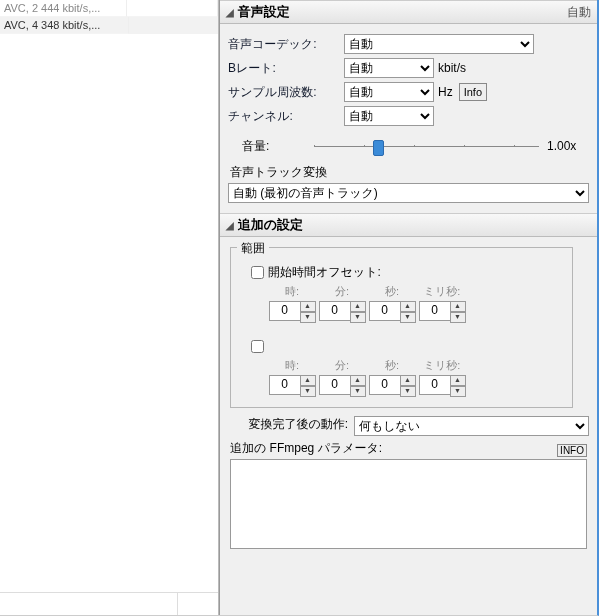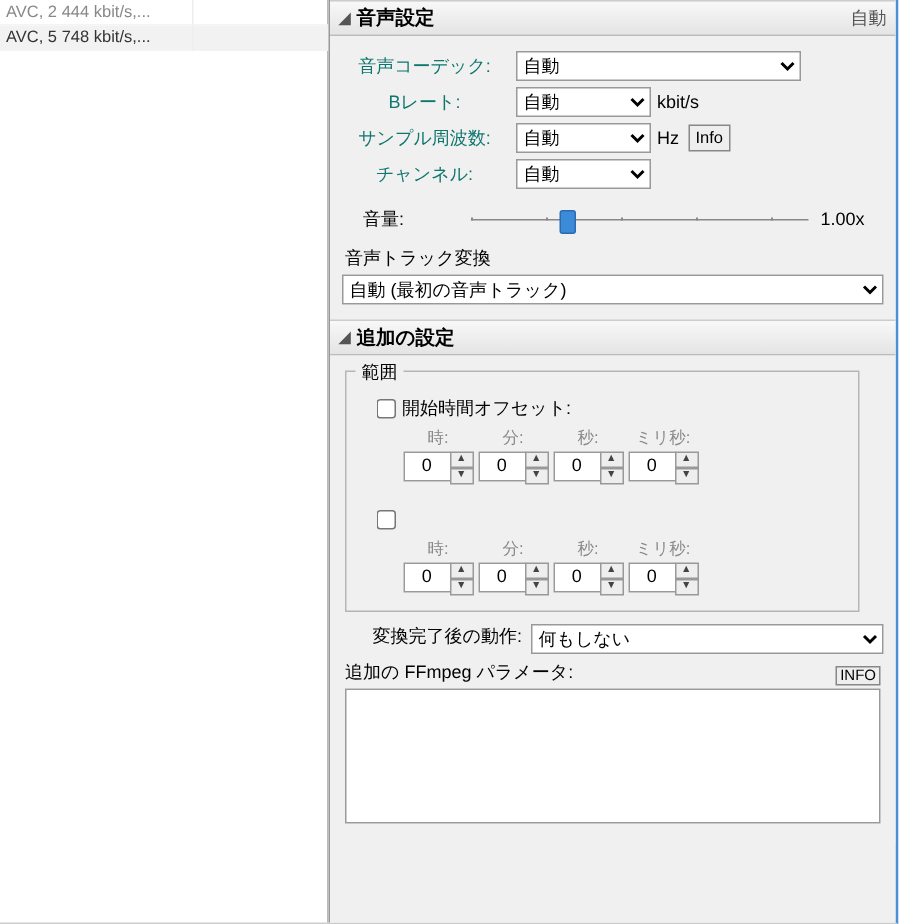--- a/index.html
+++ b/index.html
@@ -1,34 +1,34 @@
 <!DOCTYPE html>
 <html><head>
 <meta charset="utf-8">
 <style>
 html,body{margin:0;padding:0;font-family:"Yu Gothic UI","Meiryo",sans-serif;font-size:12px;color:#000;background:#fff}
 .root{display:flex;width:599px;height:616px;box-sizing:border-box;border-right:2px solid #4a90d9;border-bottom:1px solid #ccc}
-.left{width:218px;display:flex;flex-direction:row;border-right:1px solid #bbb}
+.left{width:218px;display:flex;flex-direction:column;border-right:1px solid #bbb}
 .left-top{flex:1}
 .row{display:flex;font-size:11px;color:#333}
 .cell{padding:2px 4px;white-space:nowrap;overflow:hidden;text-overflow:ellipsis;border-right:1px solid #eee;border-bottom:1px solid #f4f4f4}
 .cell.c1{width:120px}
 .cell.c2{width:84px}
 .row.r0{color:#888}
 .row.r1{background:#f2f2f2}
 .left-bottom{height:22px;border-top:1px solid #ddd;background:#fff;display:flex}
 .left-bottom .bar{flex:1;border-right:1px solid #ddd}
 .right{flex:1;display:flex;flex-direction:column;background:#f0f0f0;overflow:hidden;border-left:1px solid #999}
 .section-hdr{display:flex;align-items:center;background:linear-gradient(#f8f8f8,#e4e4e4);border-top:1px solid #ccc;border-bottom:1px solid #bbb;height:22px;padding:0 6px;font-weight:bold;font-size:13px}
 .section-hdr .tri{margin-right:4px;font-size:10px;color:#555}
 .section-hdr .spacer{flex:1}
 .section-hdr .auto{font-weight:normal;font-size:12px;color:#555}
 .section-body{padding:6px 8px 10px 8px;background:#f0f0f0}
 .form-row{display:flex;align-items:center;margin:4px 0}
-.form-row .lbl{text-align:center;padding-right:6px;width:110px;color:#0f766e}
+.form-row .lbl{text-align:left;padding-right:6px;width:110px;color:#0f172a}
 select{font-family:inherit;font-size:12px;height:20px;border:1px solid #999;background:#fff}
 select.wide{width:190px}
 select.med{width:90px}
 .unit{margin-left:4px}
 .info-btn{margin-left:6px;border:1px solid #888;background:#eee;font-size:11px;padding:1px 4px;height:18px;box-sizing:border-box}
 .slider-row{display:flex;align-items:center;margin:10px 0 4px 0}
 .slider-row .lbl{width:64px;padding-left:14px}
 .slider-track{position:relative;flex:1;height:20px;margin:0 8px}
 .track-line{position:absolute;top:9px;left:0;right:0;height:2px;background:repeating-linear-gradient(to right,#888 0,#888 1px,transparent 1px,transparent 50px)}
 .track-base{position:absolute;top:10px;left:0;right:0;height:1px;background:#888}
@@ -59,21 +59,21 @@
 <body>
 
 <div class="root">
   <div class="left">
     <div class="left-top">
       <div class="row r0">
         <div class="cell c1">AVC, 2 444 kbit/s,...</div>
         <div class="cell c2"></div>
       </div>
       <div class="row r1">
-        <div class="cell c1">AVC, 5 748 kbit/s,...</div>
+        <div class="cell c1">AVC, 4 348 kbit/s,...</div>
       </div>
     </div>
     <div class="left-bottom">
       <div class="bar"></div>
         <div class="bar" style="flex:0 0 40px;border-right:none"></div>
     </div>
   </div>
 
   <div class="right">
 

